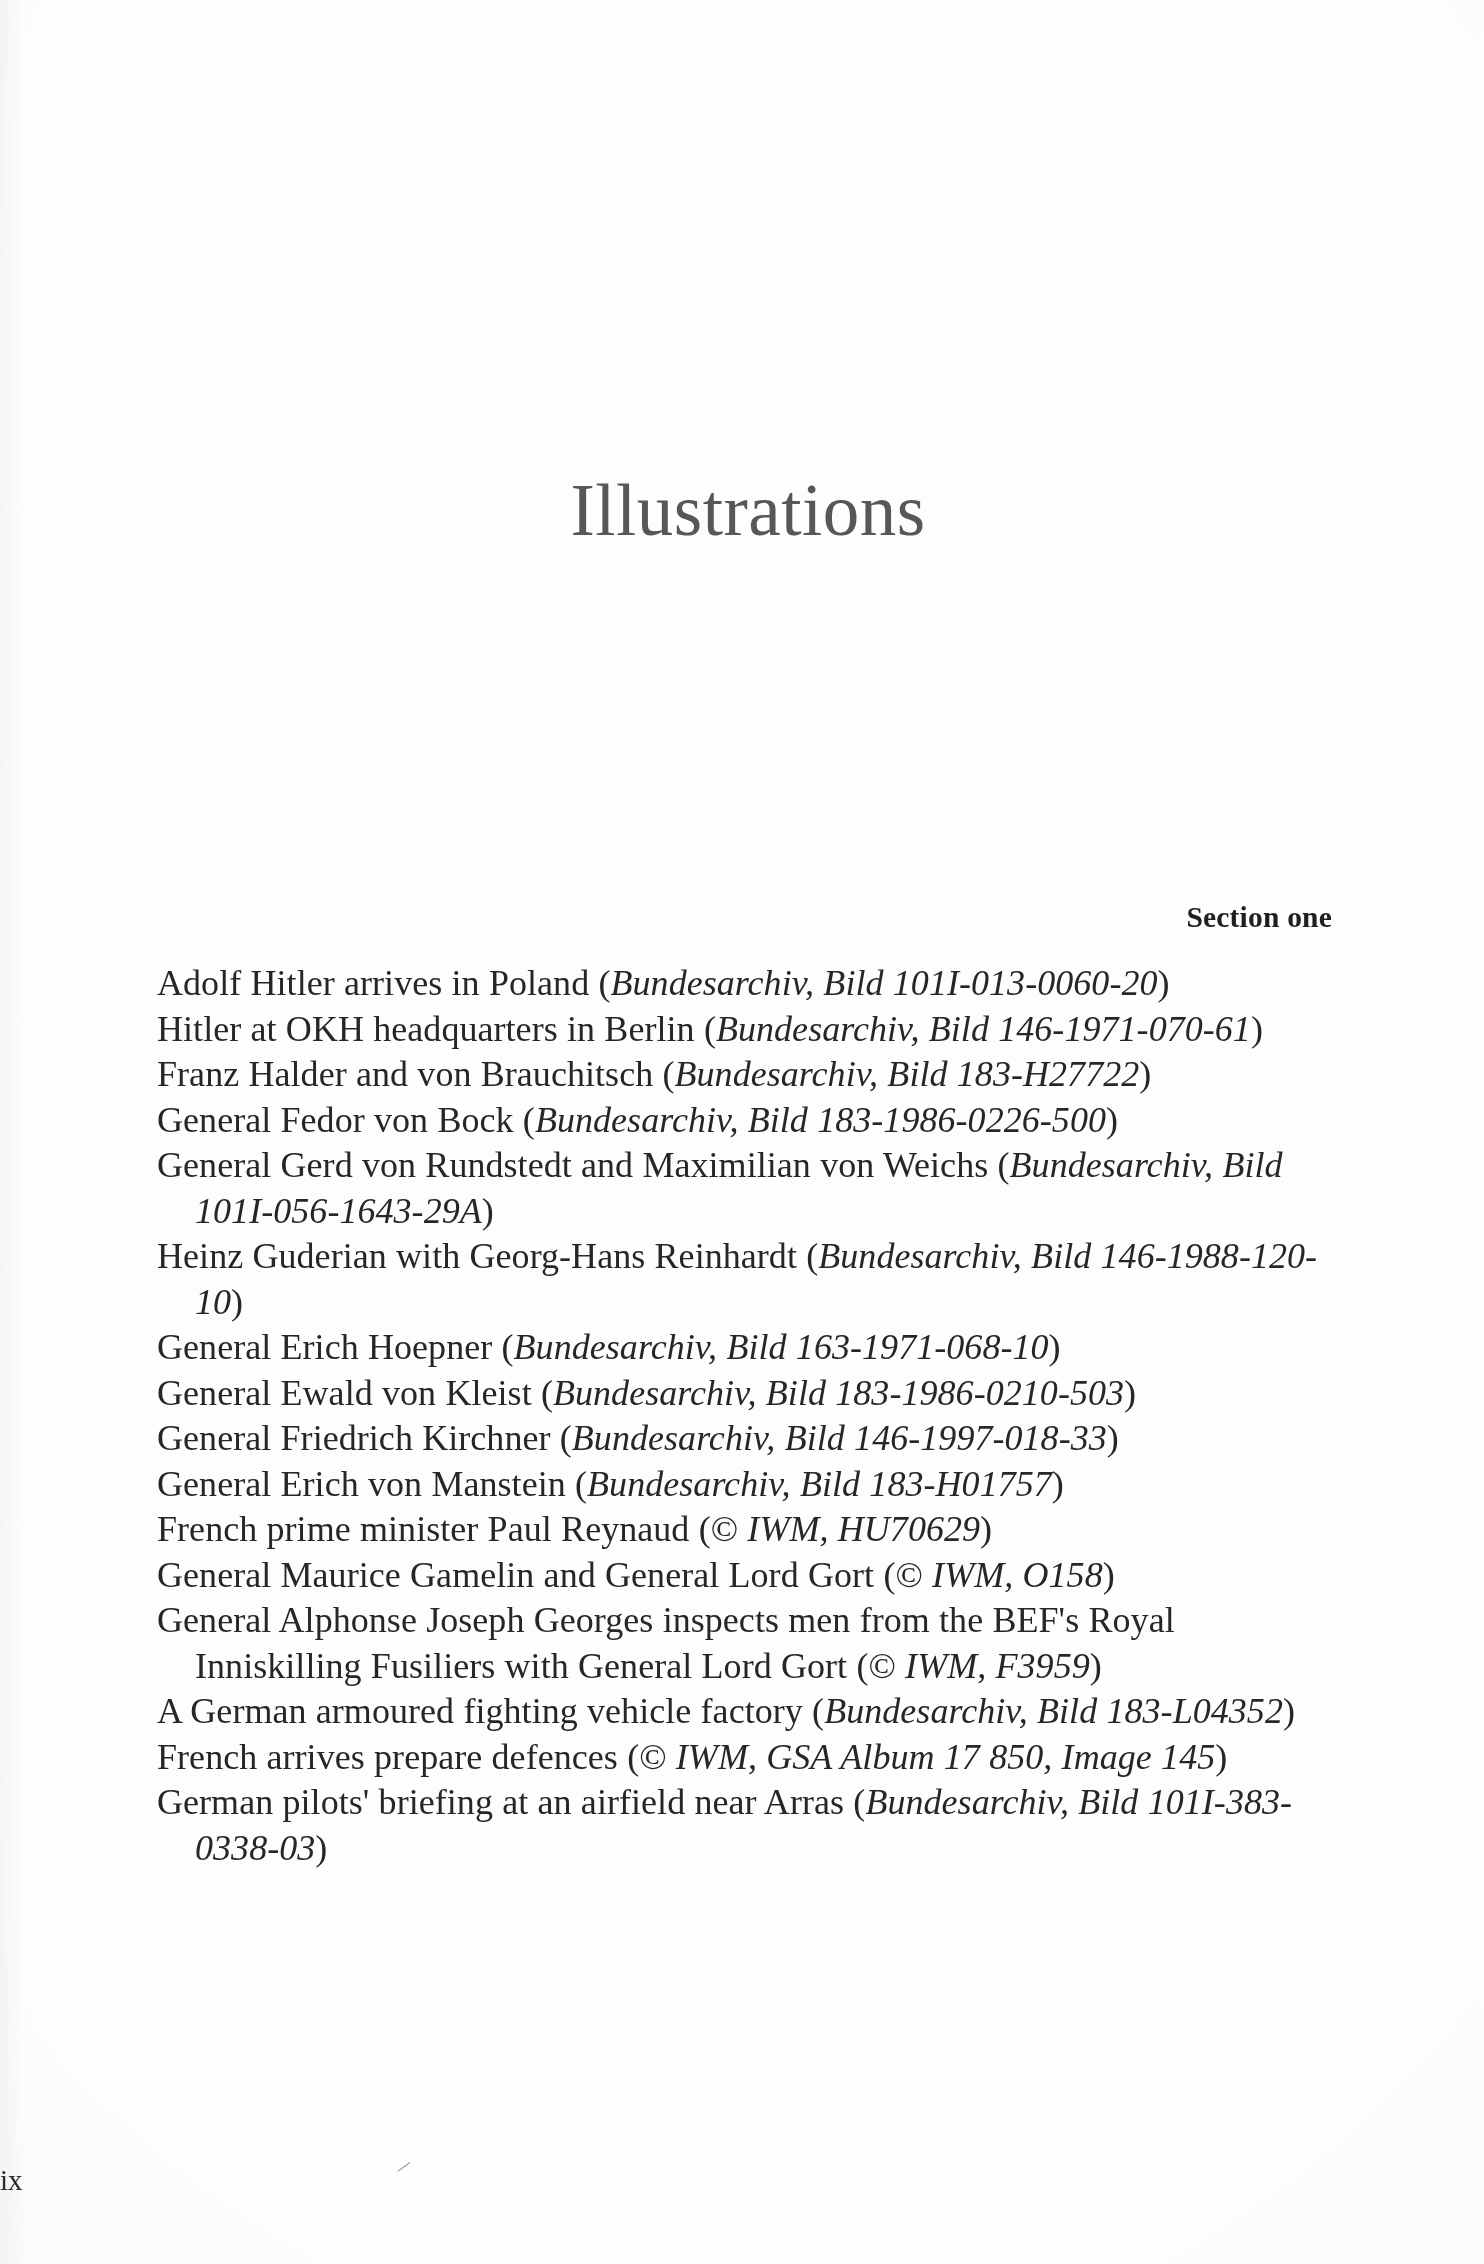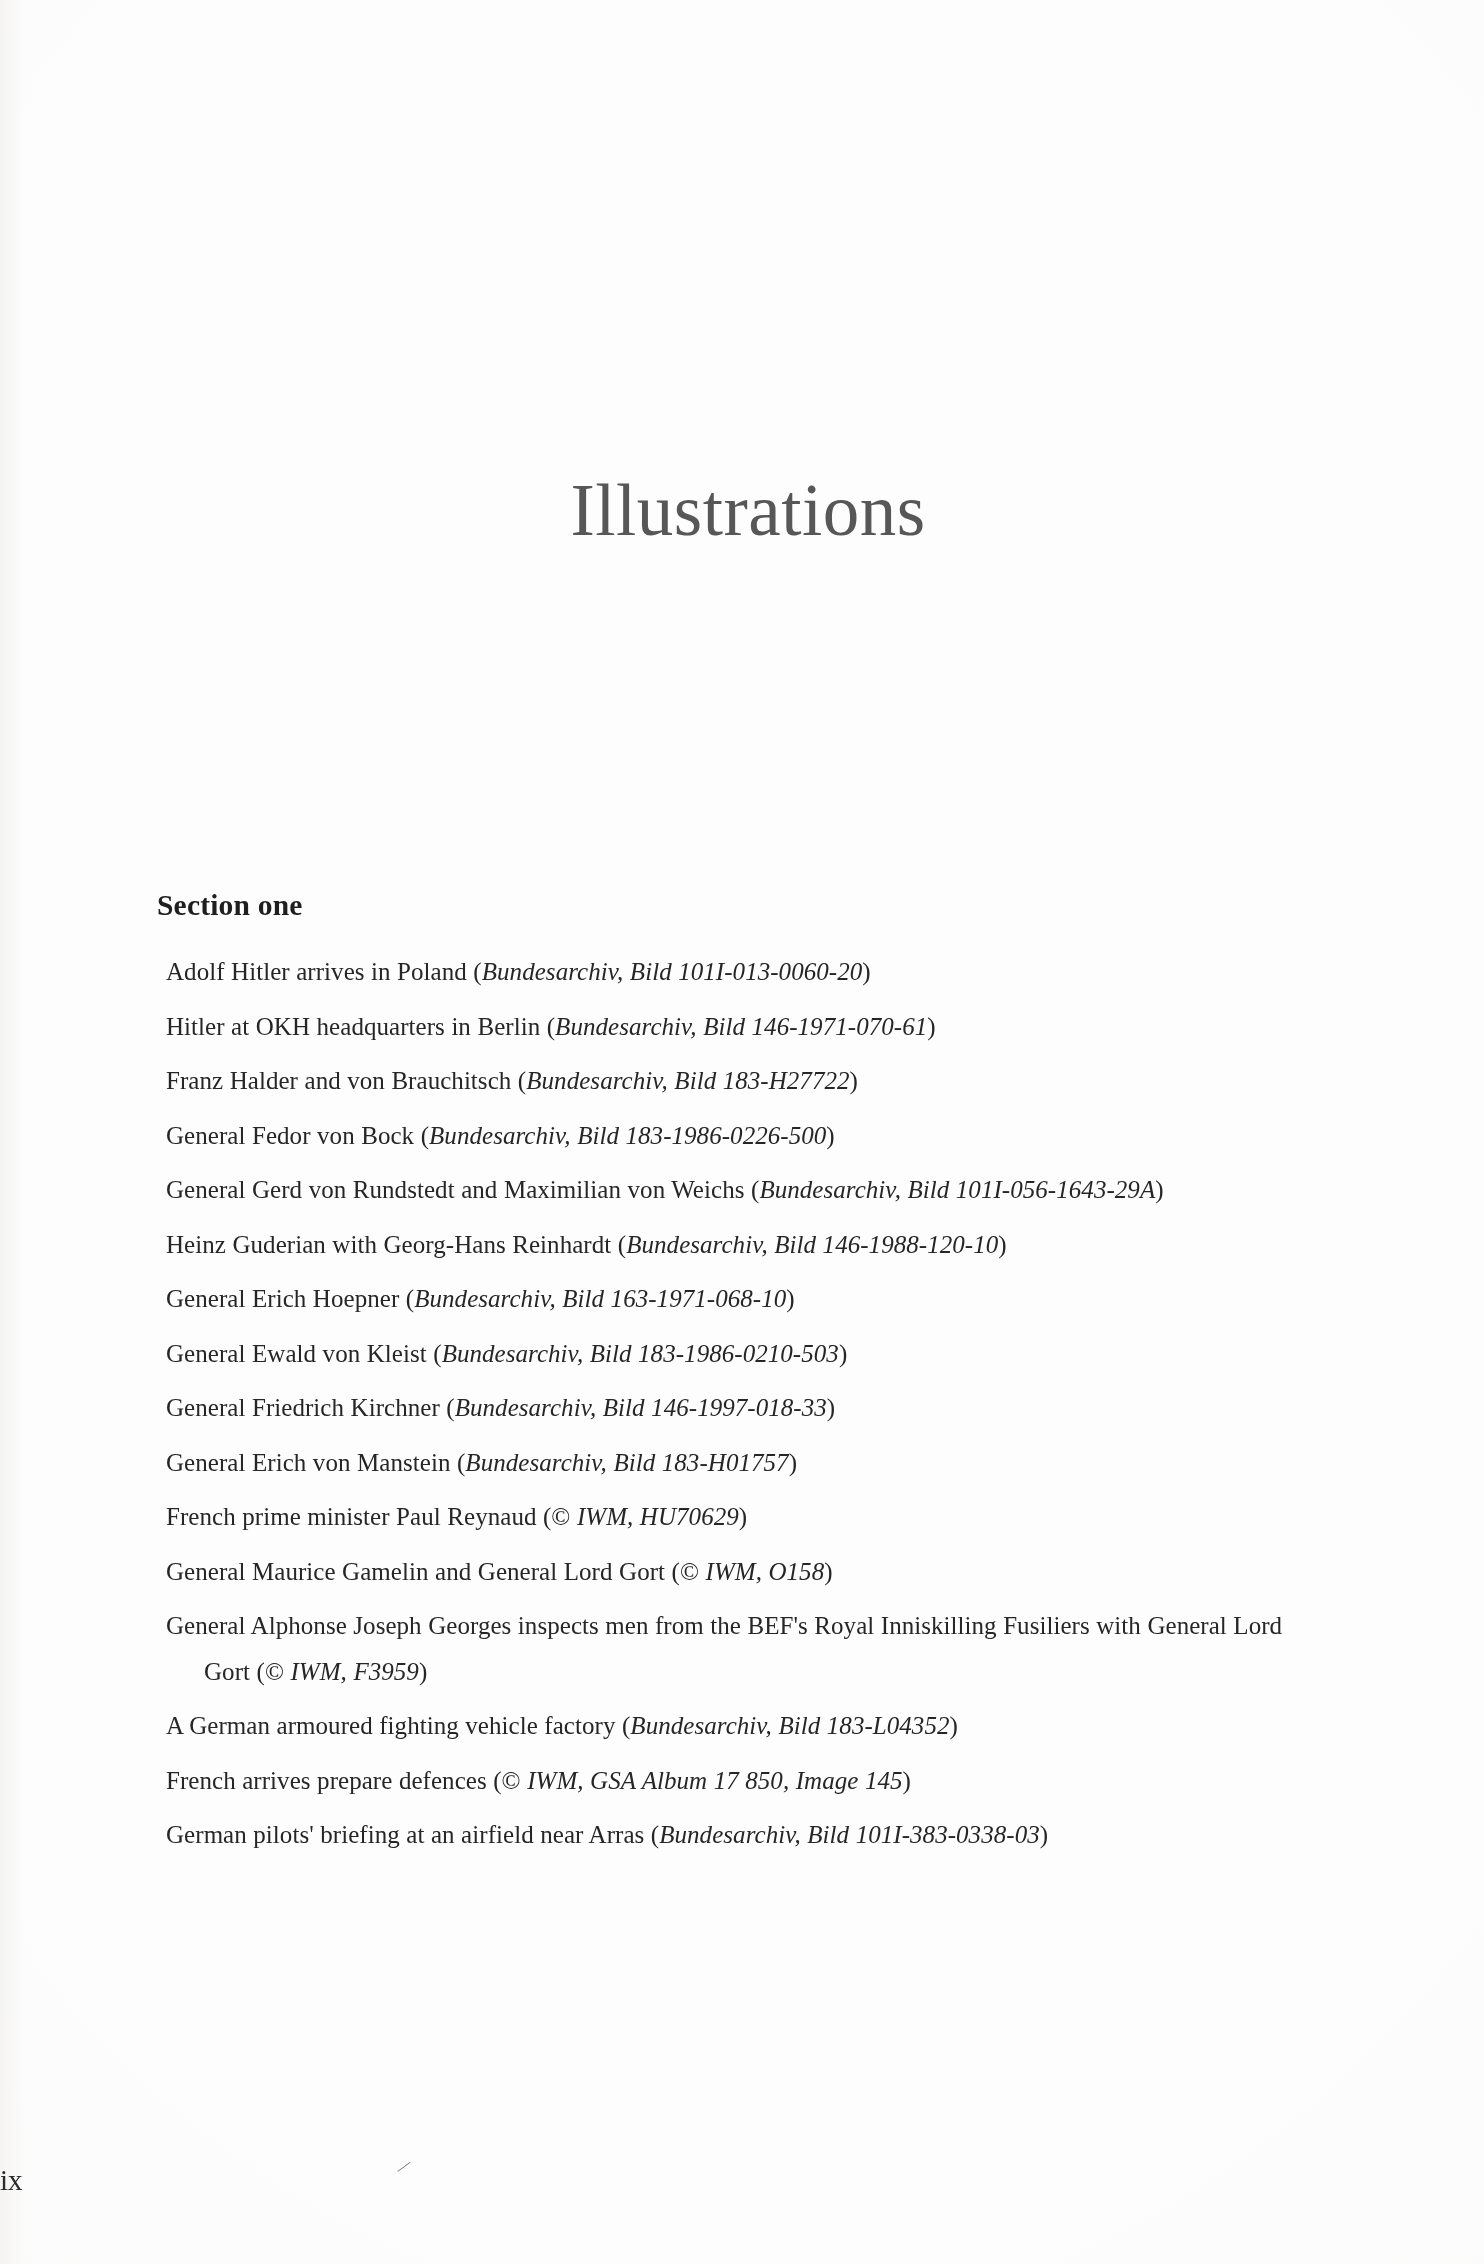--- a/index.html
+++ b/index.html
@@ -59,37 +59,38 @@
     left: 157px;
     top: 884px;
     width: 1175px;
   }
 
   .section-heading {
     font-size: 29.5px;
     font-weight: bold;
     color: #1f1f1f;
     letter-spacing: 0.2px;
-    margin: 4px 0 26px 0;
+    margin: 16px 0 26px 0;
     line-height: 1.2;
+    text-align: right;
   }
 
   .illus-list {
     list-style: none;
     margin: 0;
     padding: 0;
   }
 
   .illus-entry {
-    font-size: 25px;
+    font-size: 36px;
     line-height: 45.5px;
     color: #262626;
     padding-left: 38px;
     text-indent: -38px;
-    margin: 9px;
+    margin: 0;
     letter-spacing: 0.05px;
     word-spacing: 0.2px;
   }
 
   .ref {
     font-style: italic;
   }
 
   
   .page-number {

